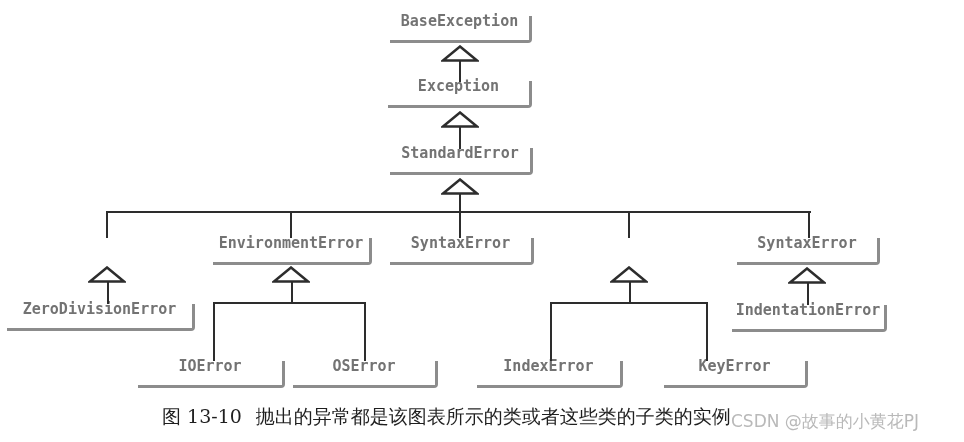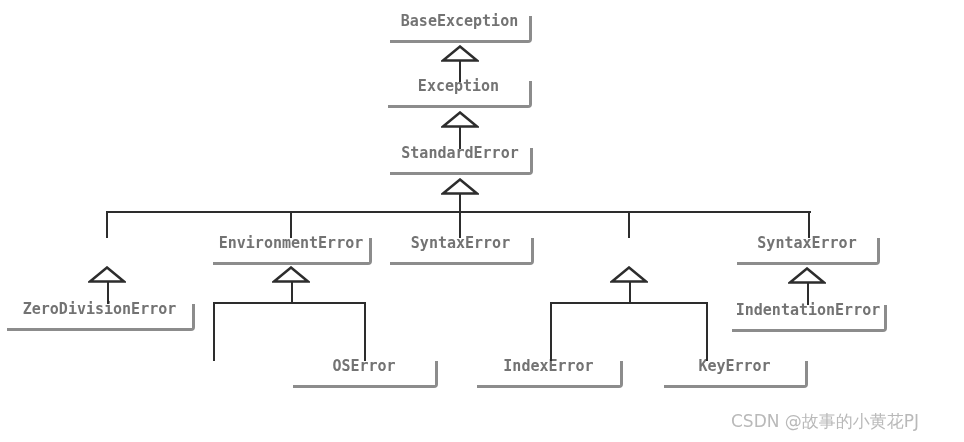--- a/index.html
+++ b/index.html
@@ -81,20 +81,21 @@
 <div class="stage">
 
   <div class="node n-base">BaseException</div>
   <div class="node n-exc">Exception</div>
   <div class="node n-std">StandardError</div>
   <div class="node n-env">EnvironmentError</div>
   <div class="node n-run">SyntaxError</div>
   <div class="node n-syn">SyntaxError</div>
   <div class="node n-zero">ZeroDivisionError</div>
   <div class="node n-indent">IndentationError</div>
+  <div class="node n-io">IOError</div>
   <div class="node n-index">IndexError</div>
   <div class="node n-os">OSError</div>
   <div class="node n-key">KeyError</div>
 
   <div class="line l-shaft1"></div>
   <div class="line l-shaft2"></div>
   <div class="line l-shaft3"></div>
 
   <div class="line l-top"></div>
   <div class="line l-stub-arith"></div>
@@ -130,16 +131,19 @@
   <svg class="tri t-env" viewBox="0 0 38 17">
       <polygon points="19,1.5 36,15.5 2,15.5" fill="#ffffff" stroke="#2d2d2d" stroke-width="2.5"></polygon>
     </svg>
   <svg class="tri t-look" viewBox="0 0 38 17">
       <polygon points="19,1.5 36,15.5 2,15.5" fill="#ffffff" stroke="#2d2d2d" stroke-width="2.5"></polygon>
     </svg>
   <svg class="tri t-syn" viewBox="0 0 38 17">
       <polygon points="19,1.5 36,15.5 2,15.5" fill="#ffffff" stroke="#2d2d2d" stroke-width="2.5"></polygon>
     </svg>
 
+  <div class="caption">
+    <span class="fig-label">图 13-10</span><span>抛出的异常都是该图表所示的类或者这些类的子类的实例</span>
+  </div>
 
   <div class="watermark">CSDN @故事的小黄花PJ</div>
 
 </div>
 
 </body></html>

